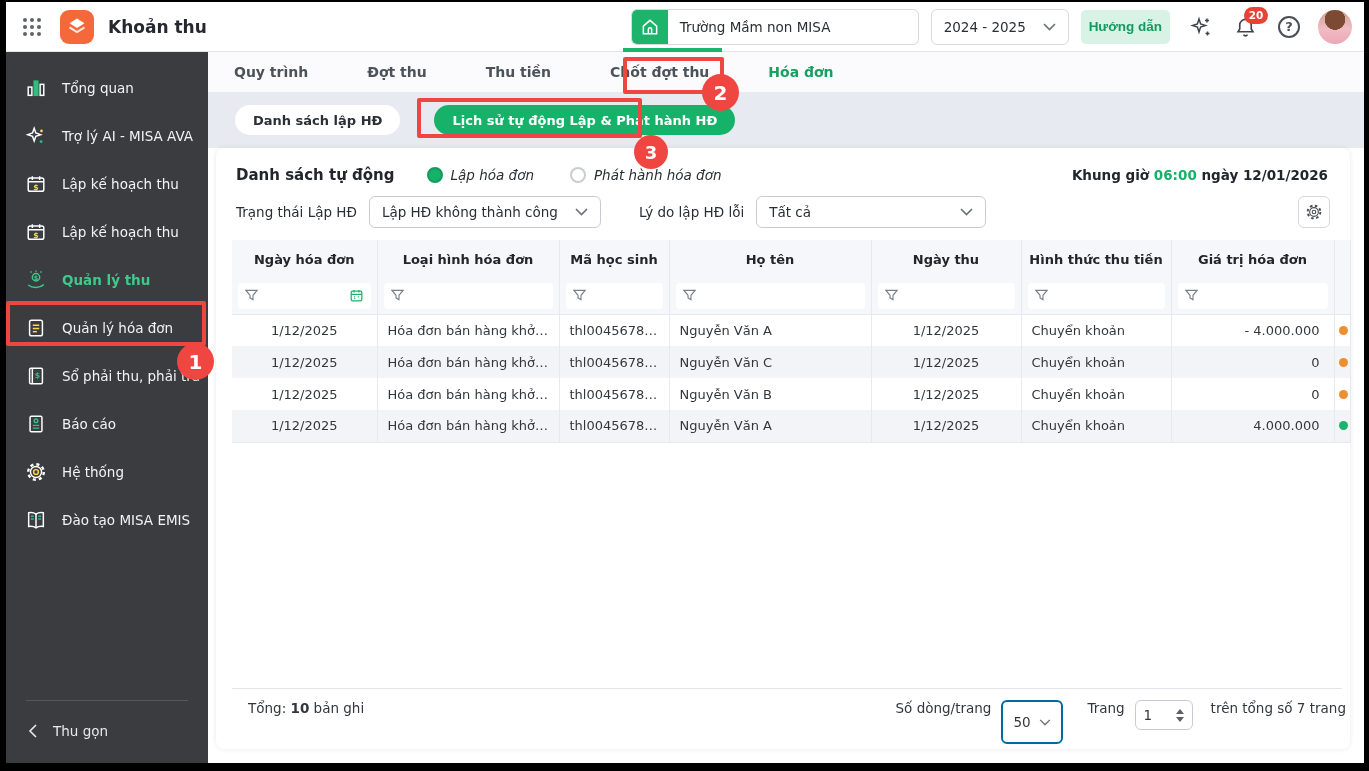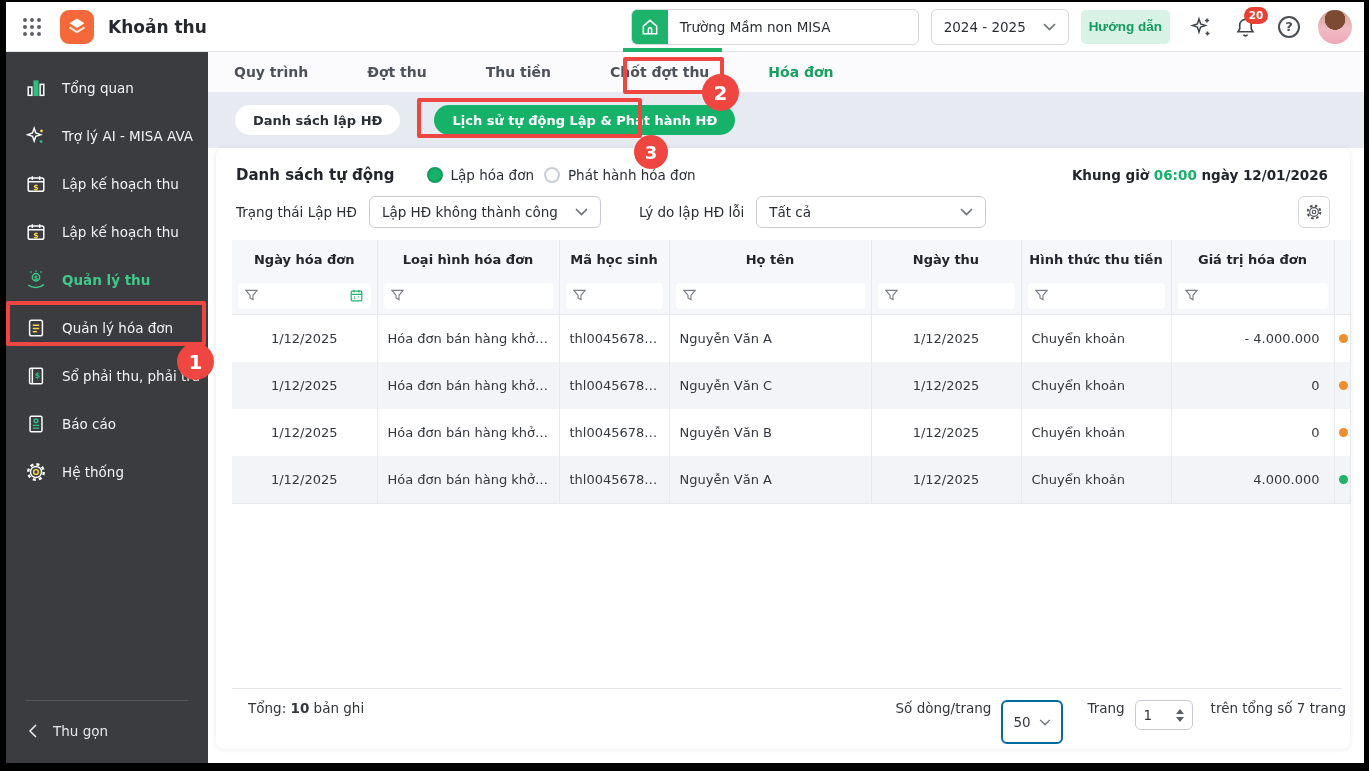--- a/index.html
+++ b/index.html
@@ -56,21 +56,21 @@
   .pill { height:30px; border-radius:15px; display:flex; align-items:center; padding:0 18px;
           font-size:13px; font-weight:bold; cursor:pointer; white-space:nowrap; }
   .pill-white { background:#fff; color:#2b2f36; }
   .pill-green { background:#17b26a; color:#fff; margin-left:34px;text-align:right; }
 
   
   .card { position:absolute; left:8px; top:96px; width:1134px; height:601px; background:#fff;
           border-radius:8px; box-shadow:0 0 5px rgba(40,44,60,.10); }
   .panel-head { position:absolute; left:20px; right:22px; top:12px; height:30px; display:flex; align-items:center; }
   .panel-title { font-size:15px; font-weight:bold; color:#22262c; }
-  .radio-group { display:flex; align-items:center; margin-left:32px; gap:10px; }
+  .radio-group { display:flex; align-items:center; margin-left:32px; gap:36px;font-style:italic; }
   .radio-opt { display:flex; align-items:center; gap:8px; cursor:pointer; }
   .radio-dot { width:16px; height:16px; border-radius:50%; }
   .radio-dot.sel { background:#17b26a; border:2px solid #129c5c; }
   .radio-dot.unsel { background:#fff; border:2px solid #c8ccd3; }
   .radio-label { font-size:13.5px; color:#2a2e34; }
   .schedule { margin-left:auto; font-size:13.5px; font-weight:bold; color:#22262c; white-space:nowrap; }
   .schedule .time { color:#17b26a; }
   .filter-row { position:absolute; left:20px; right:20px; top:48px; height:32px; display:flex; align-items:center; }
   .filter-label { font-size:13.5px; color:#2a2e34; white-space:nowrap; }
   .select-box { height:32px; border:1px solid #c9ccd4; border-radius:6px; background:#fff; display:flex;
@@ -85,21 +85,21 @@
   
   .grid { position:absolute; left:16px; right:0; top:92px; }
   table { border-collapse:collapse; table-layout:fixed; width:1118px; }
   th, td { border-right:1px solid #e7e9ee; font-size:13px; color:#33373d; overflow:hidden;
            white-space:nowrap; text-overflow:ellipsis; }
   thead .lbl th { height:38px; background:#f6f7fa; font-size:13px; font-weight:bold; color:#22262c;
                   text-align:center; border-bottom:0; }
   thead .flt th { height:36px; background:#f6f7fa; border-bottom:1px solid #e7e9ee; padding:0 6px; }
   .fbox { height:26px; background:#fff; border-radius:4px; display:flex; align-items:center; padding:0 7px; cursor:text; }
   .fbox .cal { margin-left:auto; display:flex; }
-  tbody td { height:32px; padding:16px 10px; }
+  tbody td { height:32px; padding:8px 10px; }
   tbody tr.alt { background:#f3f4f8; }
   tbody tr:last-child td { border-bottom:1px solid #e7e9ee; }
   td.c { text-align:center; }
   td.r { text-align:right; padding-right:14px; }
   td.statuscell { padding:0 0 0 4px; }
   .dot { width:9px; height:9px; border-radius:50%; display:inline-block; }
 
   
   .card-footer-line { position:absolute; left:16px; right:8px; top:540px; border-top:1px solid #e3e5ea; }
   .card-footer { position:absolute; left:32px; right:4px; top:552px; height:40px; display:flex; }
@@ -292,20 +292,30 @@
         <span class="sicon">
           <svg width="22" height="22" viewBox="0 0 24 24" fill="none">
             <circle cx="12" cy="12" r="8.5" stroke="currentColor" stroke-width="2.6" stroke-dasharray="3.4 3.3"></circle>
             <circle cx="12" cy="12" r="6" stroke="currentColor" stroke-width="1.5"></circle>
             <circle cx="12" cy="12" r="2.6" stroke="#ffd84d" stroke-width="1.6"></circle>
           </svg>
             </span>
         <span class="slabel">Hệ thống</span>
       </div>
 
+      <div class="side-item">
+        <span class="sicon">
+          <svg width="22" height="22" viewBox="0 0 24 24" fill="none" stroke="currentColor" stroke-width="1.6">
+            <path d="M12 5.5C10 4 7 3.6 4 4v15c3-.4 6 0 8 1.5 2-1.5 5-1.9 8-1.5V4c-3-.4-6 0-8 1.5z"></path>
+            <path d="M12 5.5v15"></path>
+            <path d="M6.5 8h3M6.5 11h3M14.5 8h3M14.5 11h3" stroke="#2fbf7f"></path>
+          </svg>
+            </span>
+        <span class="slabel">Đào tạo MISA EMIS</span>
+      </div>
     </div>
 
     <div class="side-divider"></div>
     <div class="collapse-row">
       <svg class="chev" width="9" height="14" viewBox="0 0 9 14">
             <path d="M8 1L2 7l6 6" stroke="#e8e9ea" stroke-width="1.6" fill="none"></path>
           </svg>
       <span>Thu gọn</span>
     </div>
 

